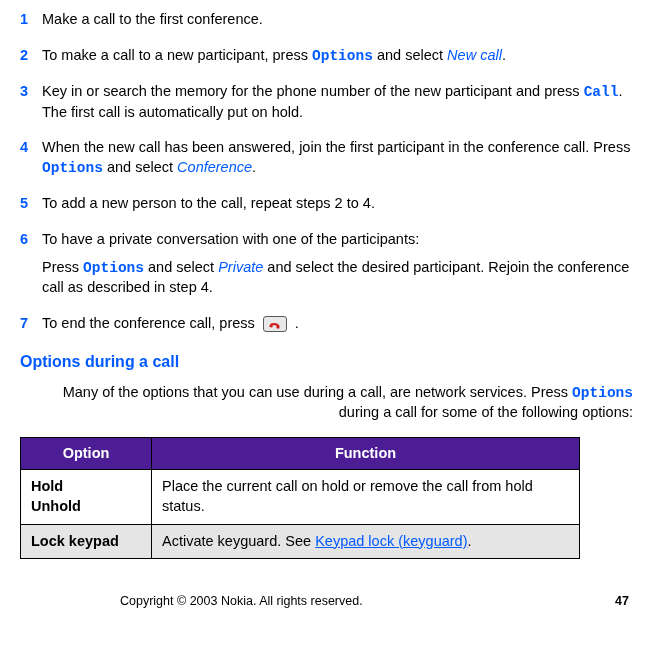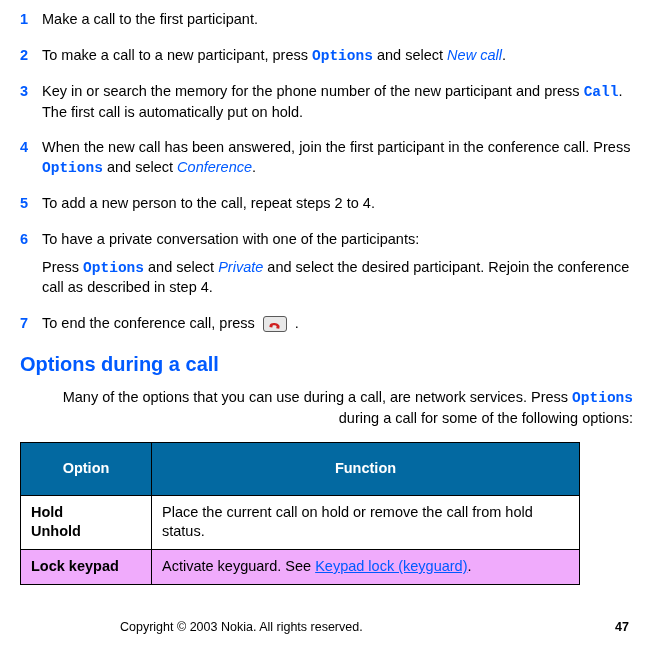--- a/index.html
+++ b/index.html
@@ -37,45 +37,45 @@
     color: #005aff;
     font-style: italic;
   }
   .link-underline {
     color: #005aff;
     text-decoration: underline;
   }
   h2.section {
     color: #005aff;
     font-weight: bold;
-    font-size: 20px;
+    font-size: 16px;
     margin: 14px 0 10px 0;
   }
   .para {
     margin: 0 0 14px 0;
     text-align: right;
   }
   table.opts {
     border-collapse: collapse;
     width: 560px;
     margin-top: 4px;
   }
   table.opts th {
-    background: #0369a1;
+    background: #4c1d95;
     color: #fff;
     font-weight: bold;
     text-align: center;
-    padding: 16px 10px;
+    padding: 6px 10px;
     border: 1px solid #000;
   }
   table.opts td {
     border: 1px solid #000;
     padding: 7px 10px;
     vertical-align: top;
-    background: #f0abfc;
+    background: #e5e5e5;
   }
   table.opts tr.row-white td {
     background: #ffffff;
   }
   .opt-name {
     font-weight: bold;
     width: 110px;
   }
   .footer {
     margin-top: 34px;
@@ -105,21 +105,21 @@
     left: 4px;
   }
 </style>
 </head>
 <body>
 
 <div id="steps-container">
     <div class="step">
       <div class="step-num">1</div>
       <div class="step-body">
-        <p><span>Make a call to the first participant.</span></p>
+        <p><span>Make a call to the first conference.</span></p>
       </div>
     </div>
     <div class="step">
       <div class="step-num">2</div>
       <div class="step-body">
         <p><span>To make a call to a new participant, press </span><span class="opt-bold">Options</span><span> and select </span><span class="opt-italic">New call</span><span>.</span></p>
       </div>
     </div>
     <div class="step">
       <div class="step-num">3</div>

